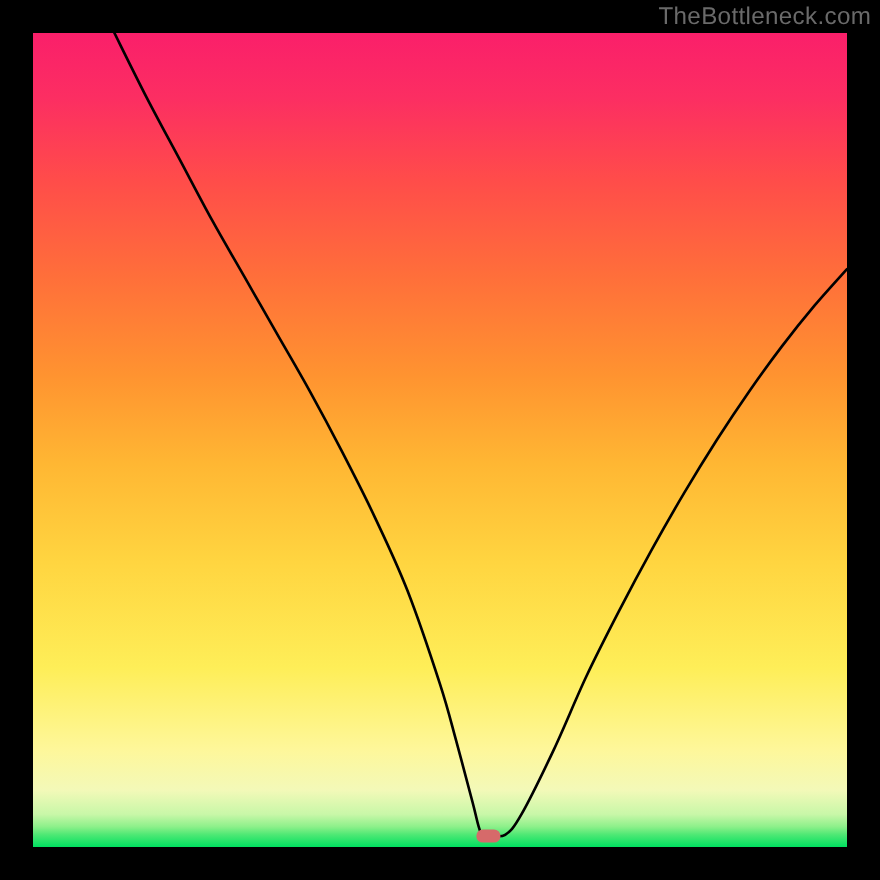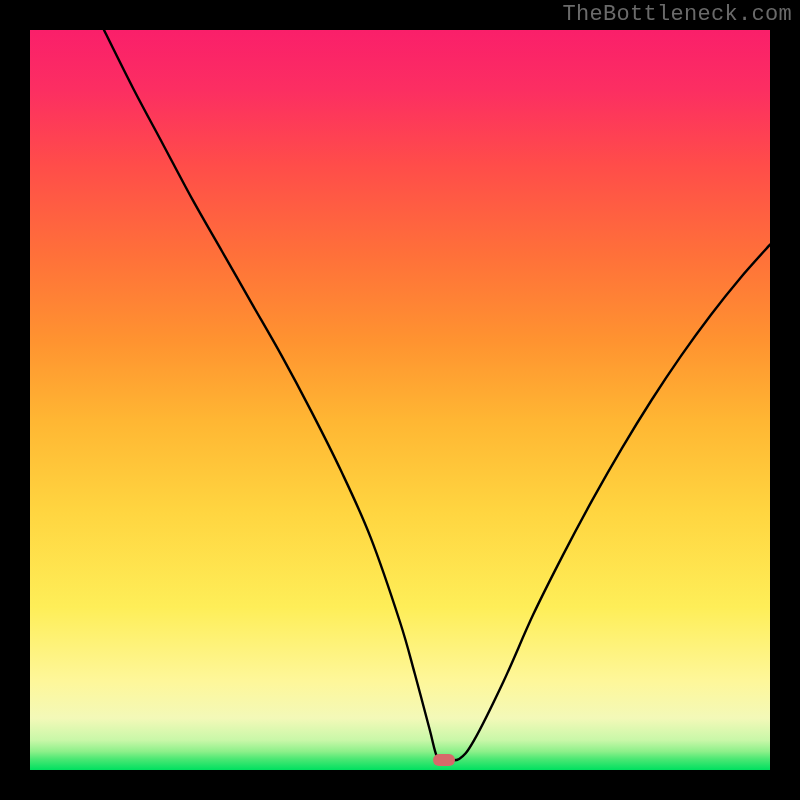--- a/index.html
+++ b/index.html
@@ -18,21 +18,20 @@
   }
   .watermark {
     position: absolute;
     top: 2px;
     right: 8px;
     color: #6a6a6a;
     font-size: 22px;
     font-weight: 500;
     letter-spacing: 0.3px;
     z-index: 10;
-    font-family: Liberation Mono, monospace;
   }
   .plot {
     position: absolute;
     left: 30px;
     top: 30px;
     width: 740px;
     height: 740px;
     overflow: hidden;
   }
   

